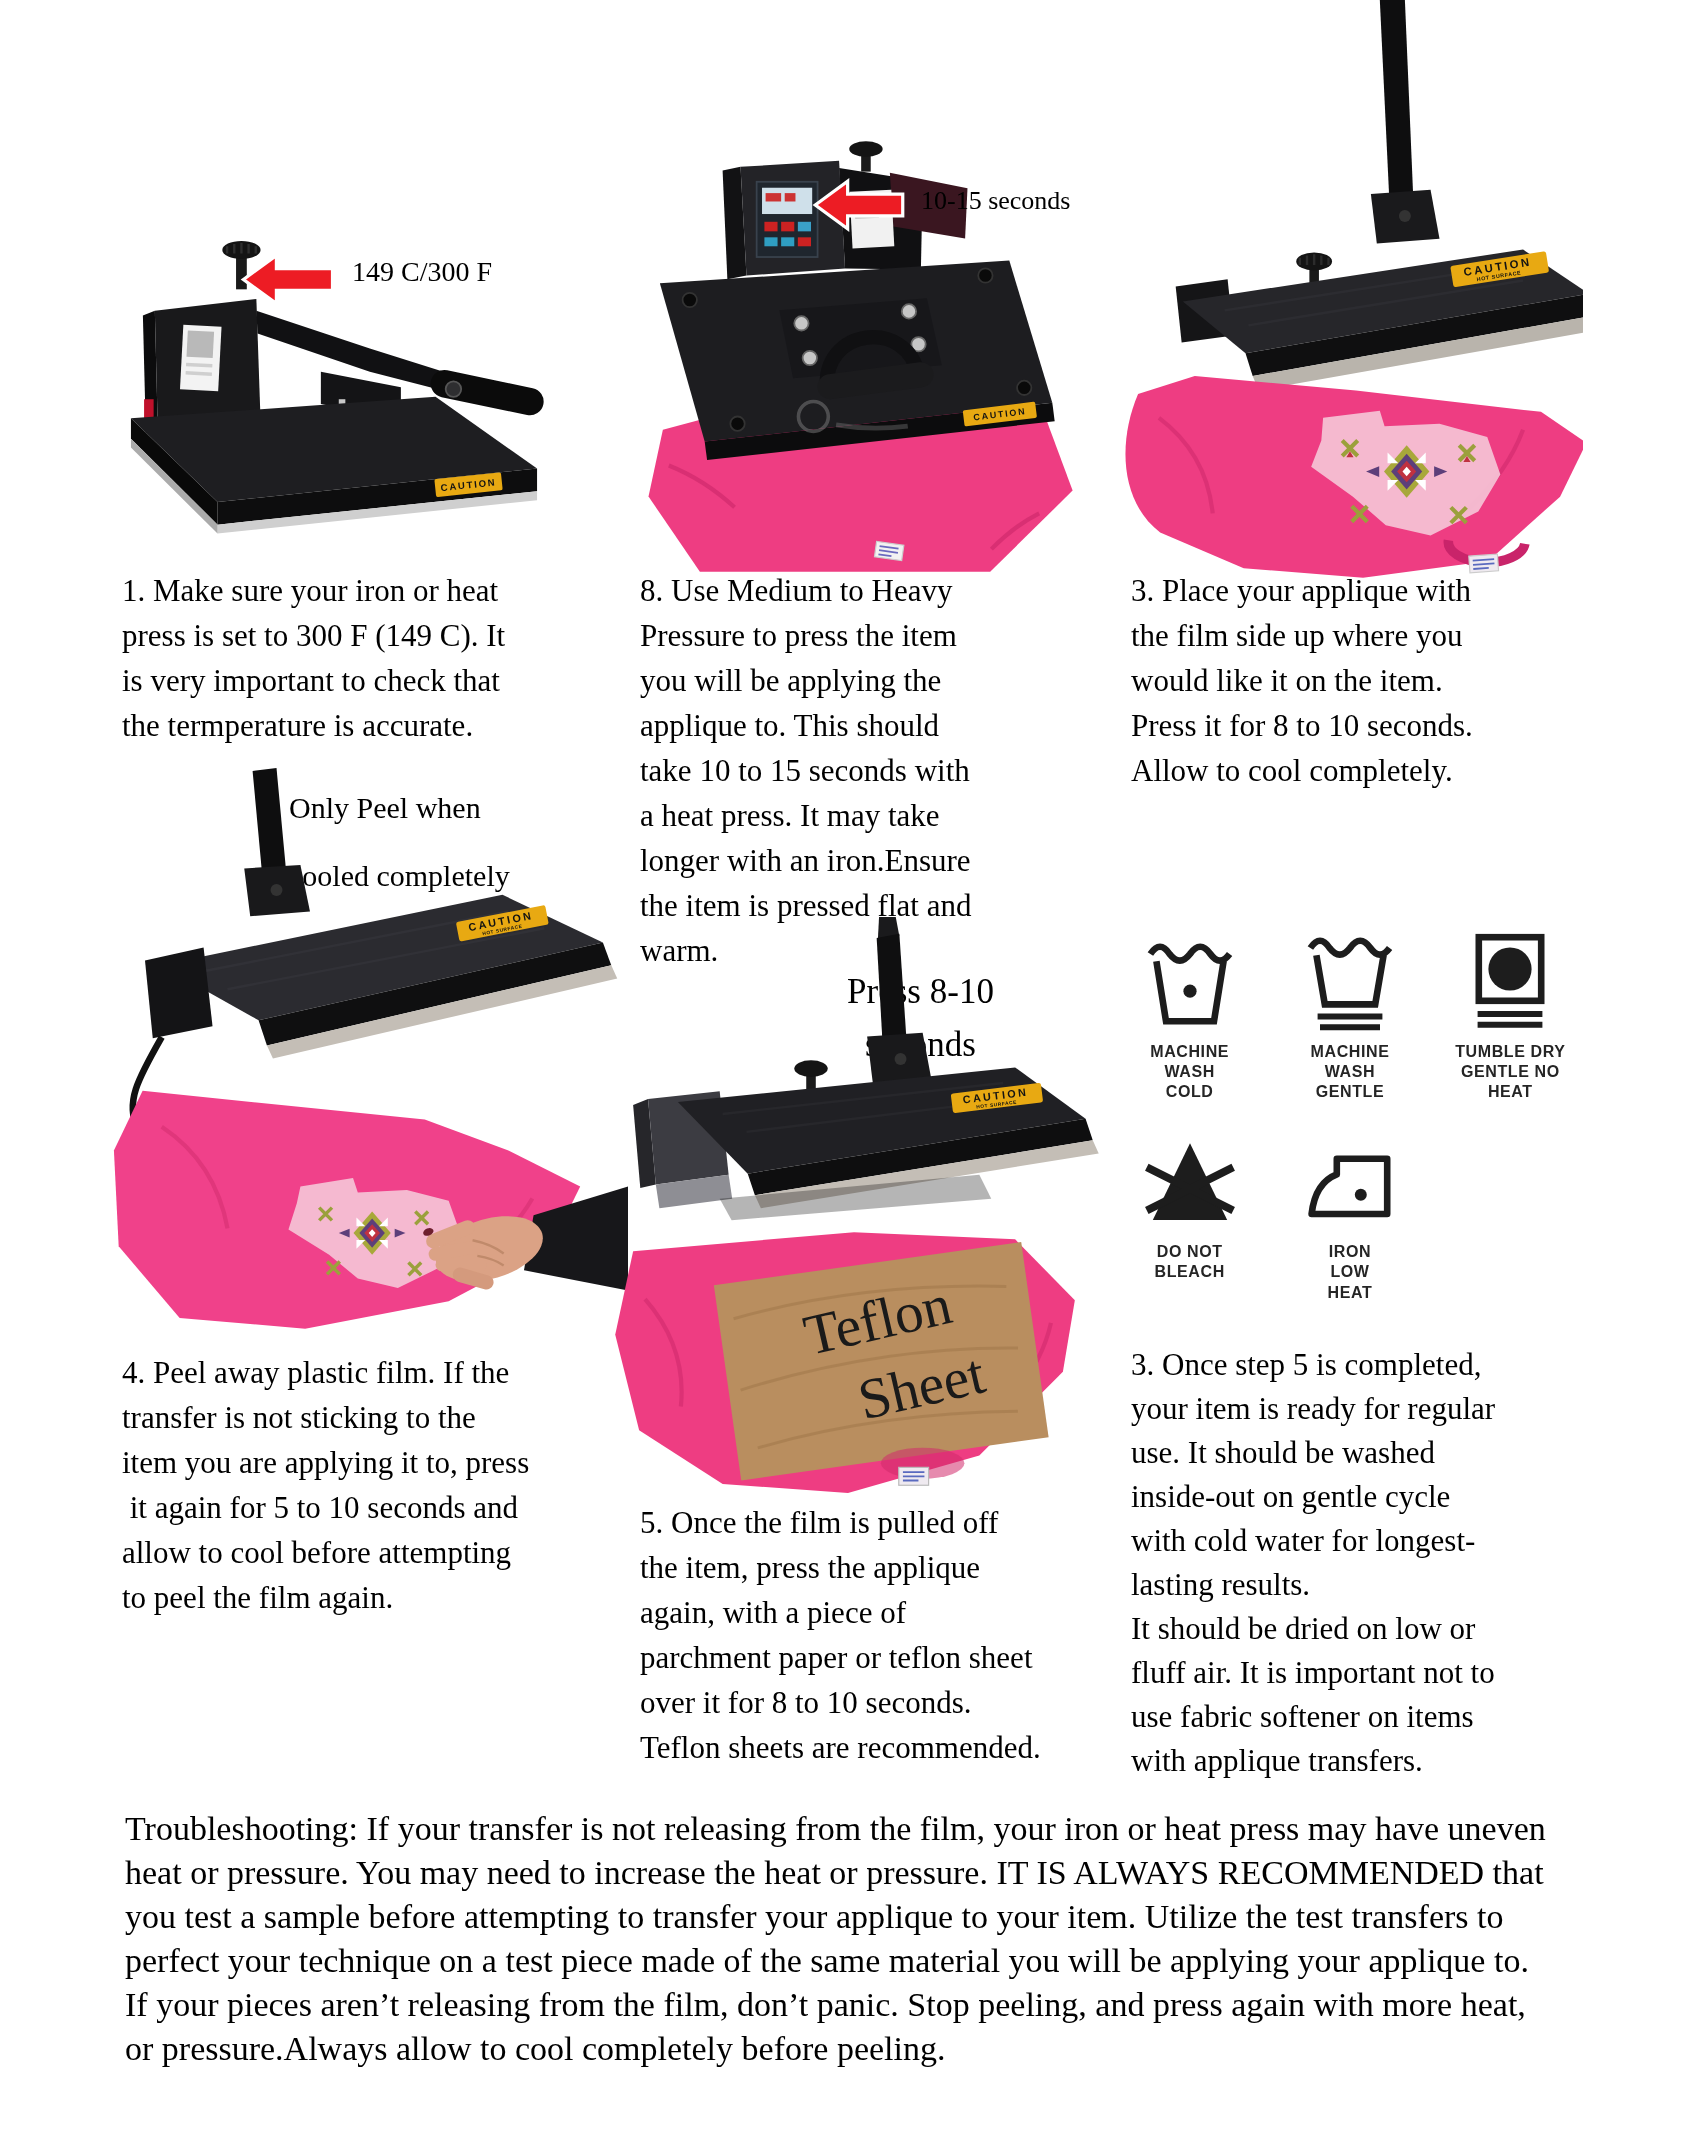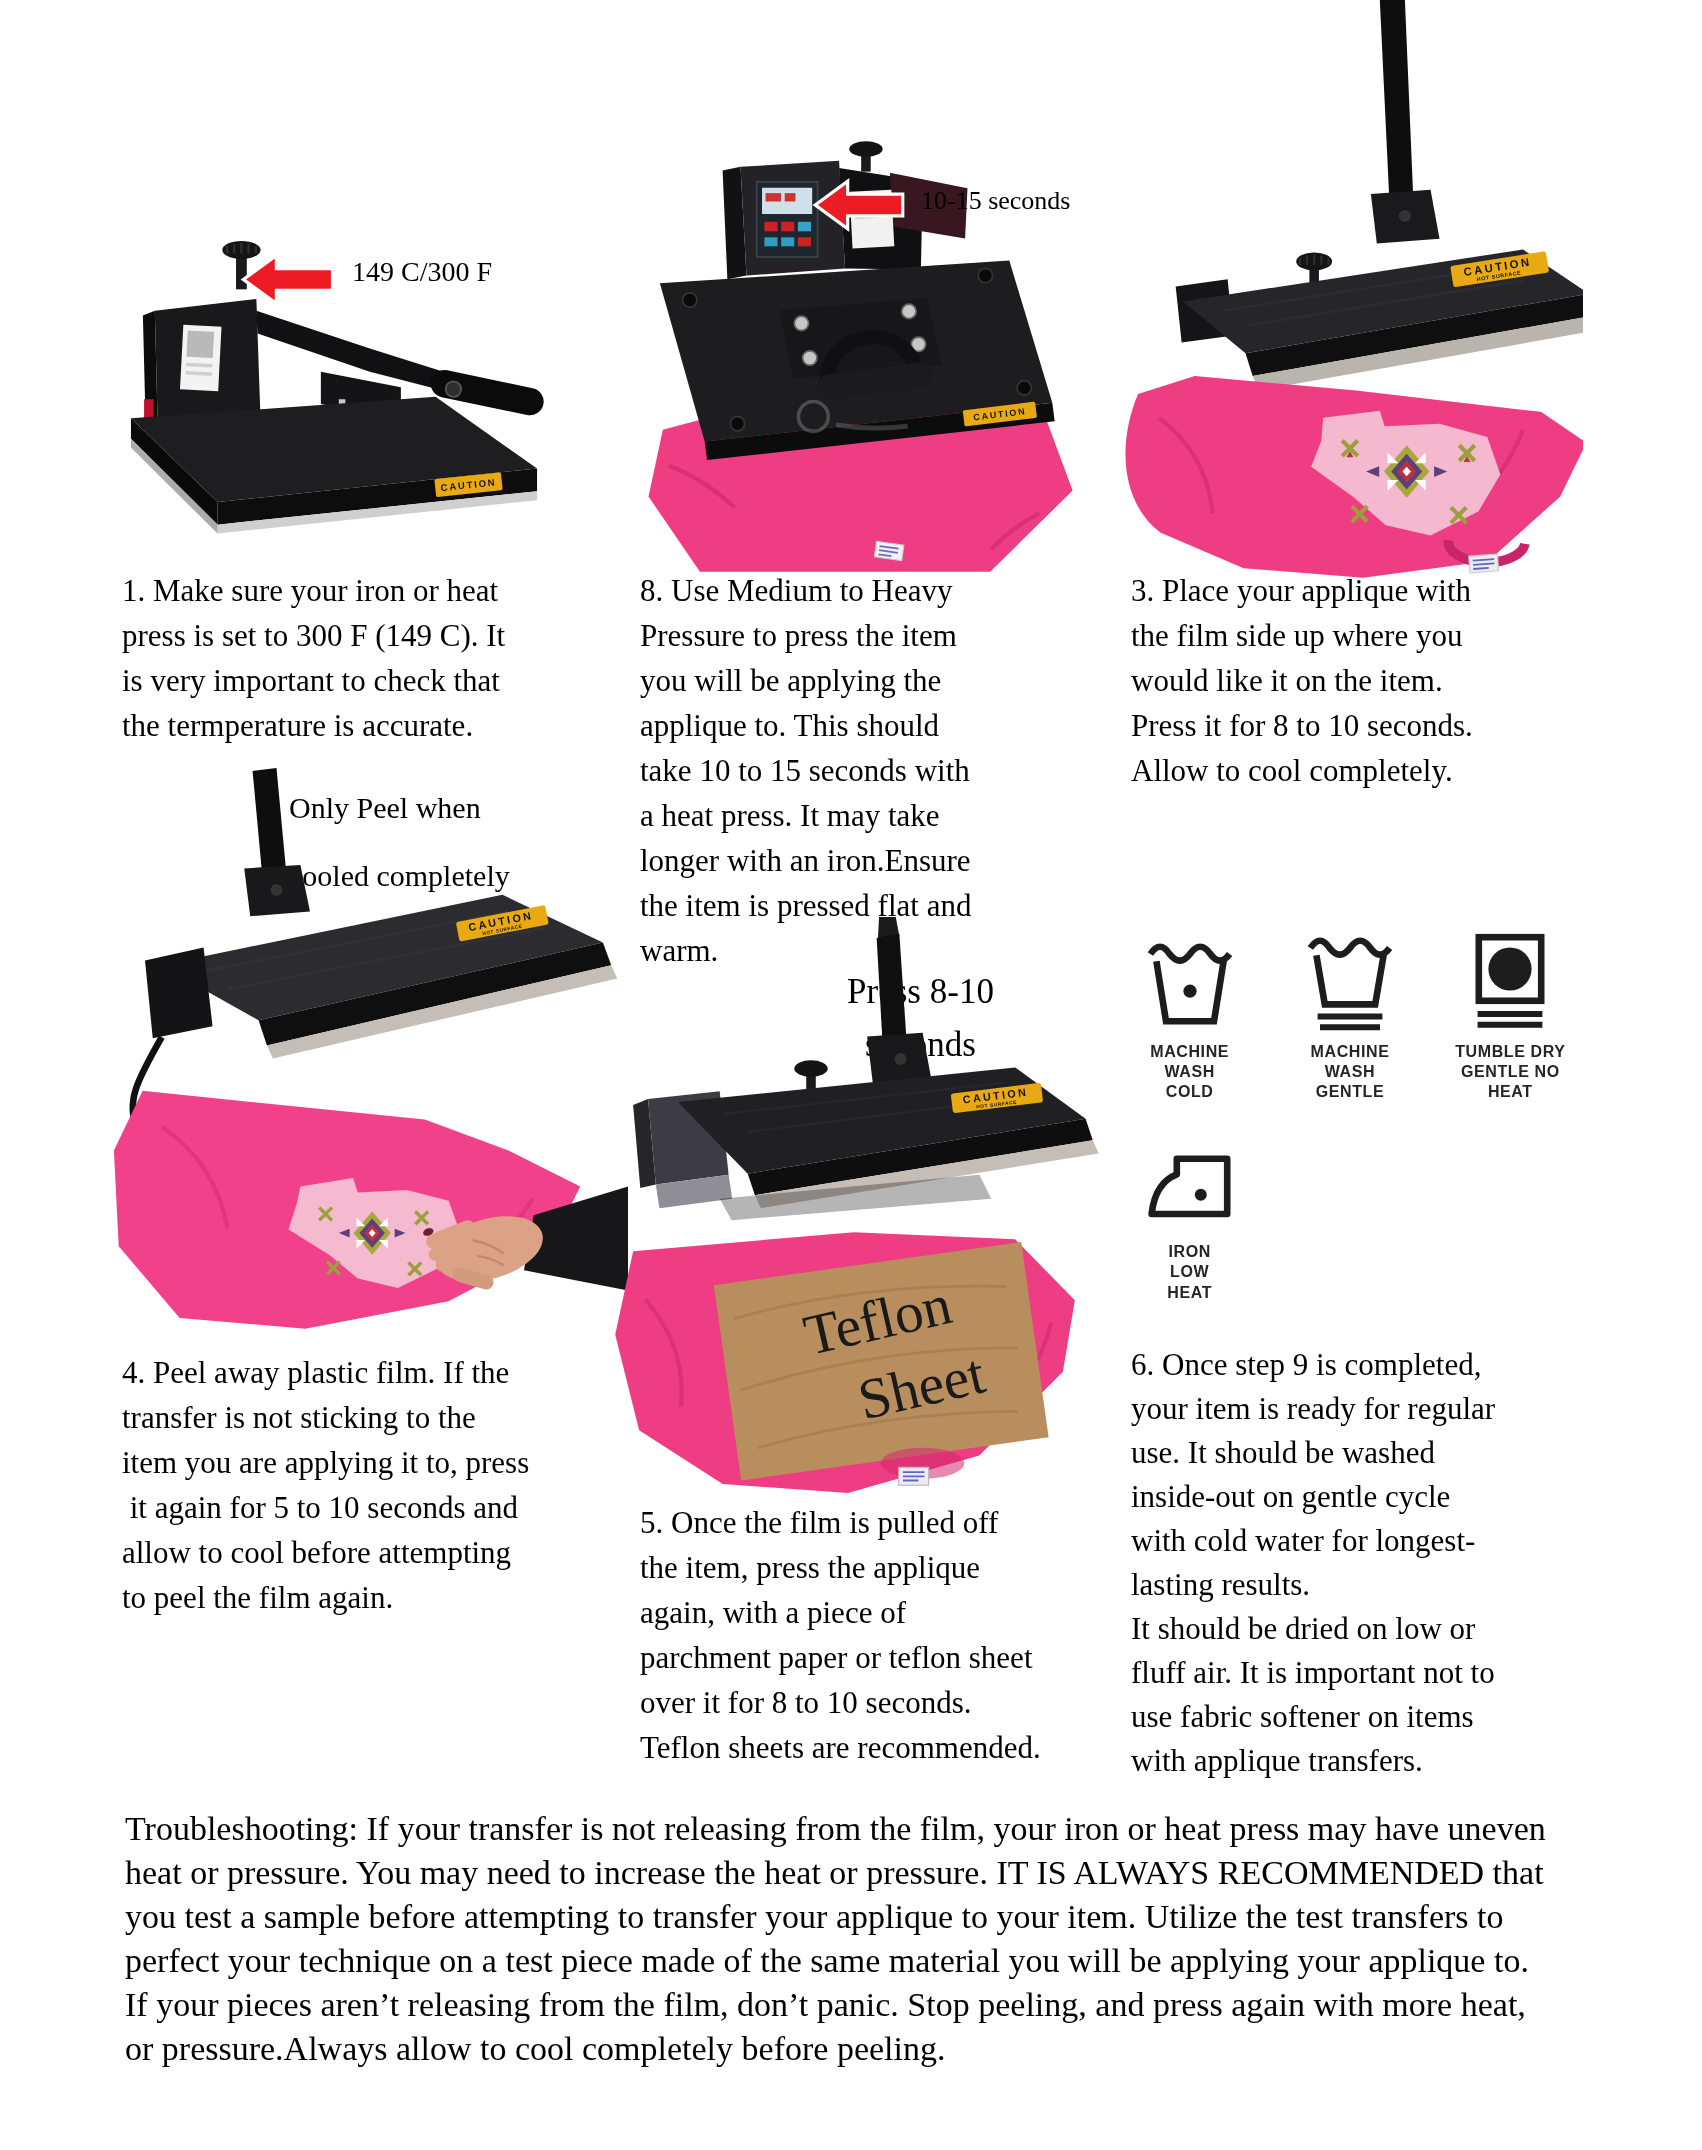--- a/index.html
+++ b/index.html
@@ -341,20 +341,30 @@
       <rect x="28" y="12" width="104" height="106" fill="none" stroke="#1d1d1d" stroke-width="11"></rect>
       <circle cx="80" cy="65" r="36" fill="#1d1d1d"></circle>
       <path d="M26,140 h108 M26,158 h108" stroke="#1d1d1d" stroke-width="10"></path>
     </svg>
       </div>
     <div class="care-label">TUMBLE DRY
 GENTLE NO
 HEAT</div>
   </div>
 
+  <div class="care-cell">
+    <div class="care-icon">
+        <svg width="96" height="102" viewBox="0 0 160 170">
+      <polygon points="80,22 18,150 142,150" fill="#1d1d1d"></polygon>
+      <path d="M8,62 L152,134 M152,62 L8,134" stroke="#1d1d1d" stroke-width="13"></path>
+    </svg>
+      </div>
+    <div class="care-label">DO NOT
+BLEACH</div>
+  </div>
 
   <div class="care-cell">
     <div class="care-icon">
         <svg width="96" height="102" viewBox="0 0 160 170">
       <path d="M58,74 L58,48 L142,48 L142,140 L16,140 Q22,88 58,74 Z" fill="none" stroke="#1d1d1d" stroke-width="11" stroke-linejoin="round"></path>
       <circle cx="98" cy="108" r="10" fill="#1d1d1d"></circle>
     </svg>
       </div>
     <div class="care-label">IRON
 LOW
@@ -368,21 +378,21 @@
 item you are applying it to, press
  it again for 5 to 10 seconds and
 allow to cool before attempting
 to peel the film again.</div>
 <div class="abs step" style="left:640px;top:1500px">5. Once the film is pulled off
 the item, press the applique
 again, with a piece of
 parchment paper or teflon sheet
 over it for 8 to 10 seconds.
 Teflon sheets are recommended.</div>
-<div class="abs step" style="left:1131px;top:1343px;line-height:44px">6. Once step 9 is completed,
+<div class="abs step" style="left:1131px;top:1343px;line-height:44px">3. Once step 5 is completed,
 your item is ready for regular
 use. It should be washed
 inside-out on gentle cycle
 with cold water for longest-
 lasting results.
 It should be dried on low or
 fluff air. It is important not to
 use fabric softener on items
 with applique transfers.</div>
 

